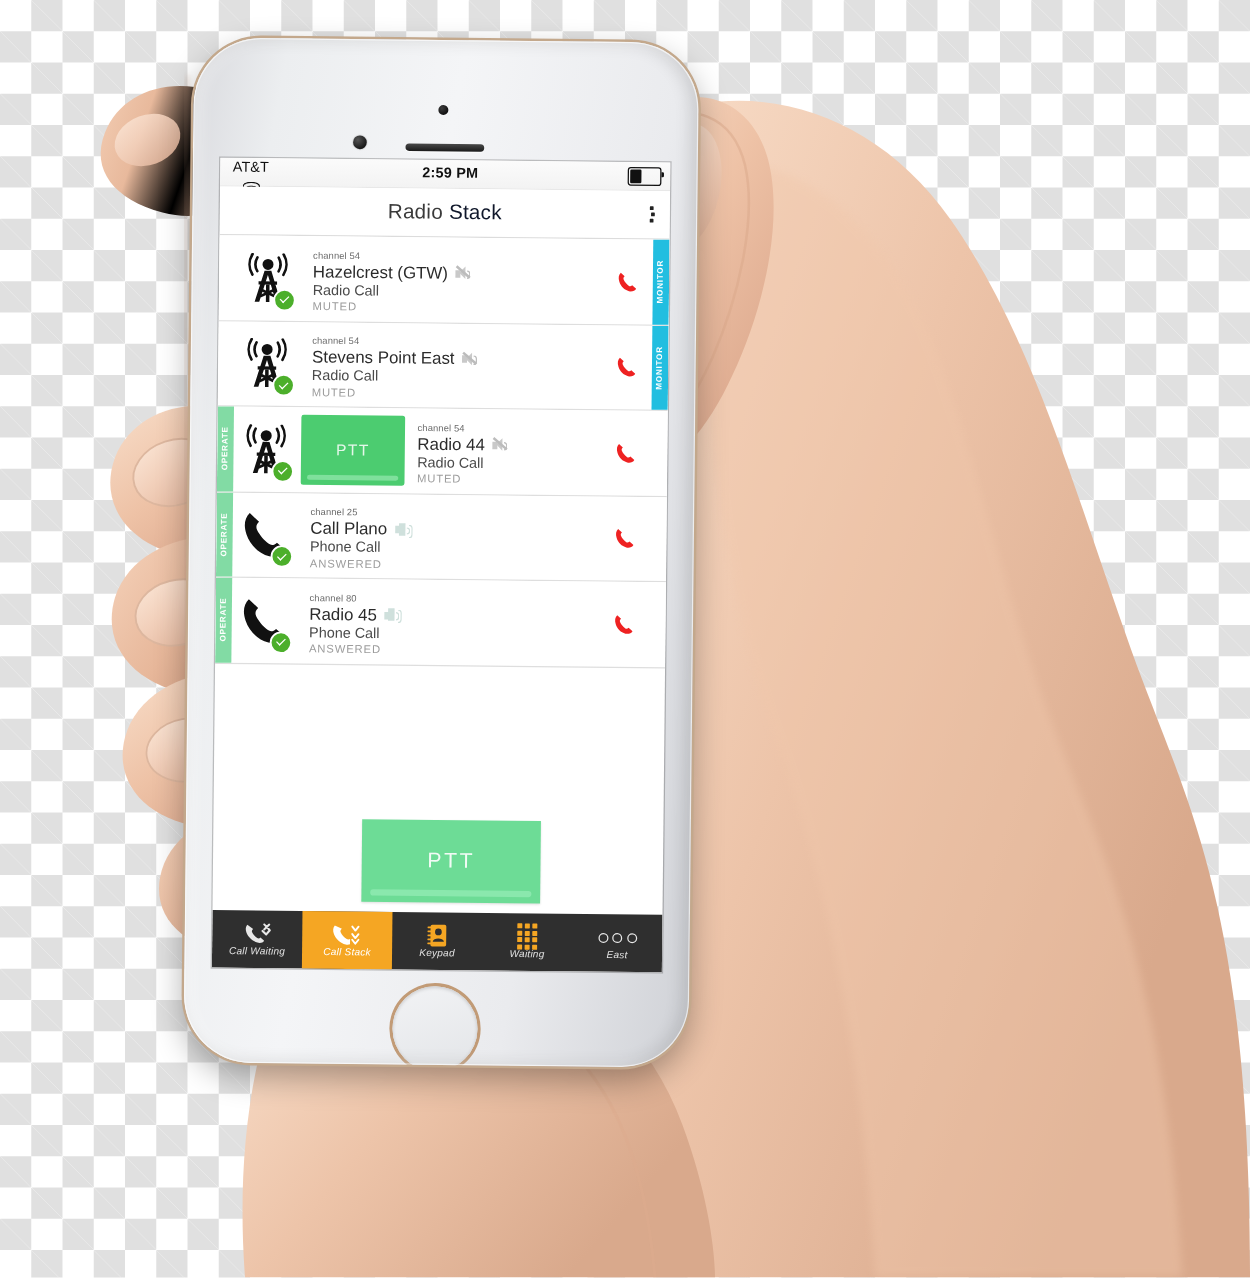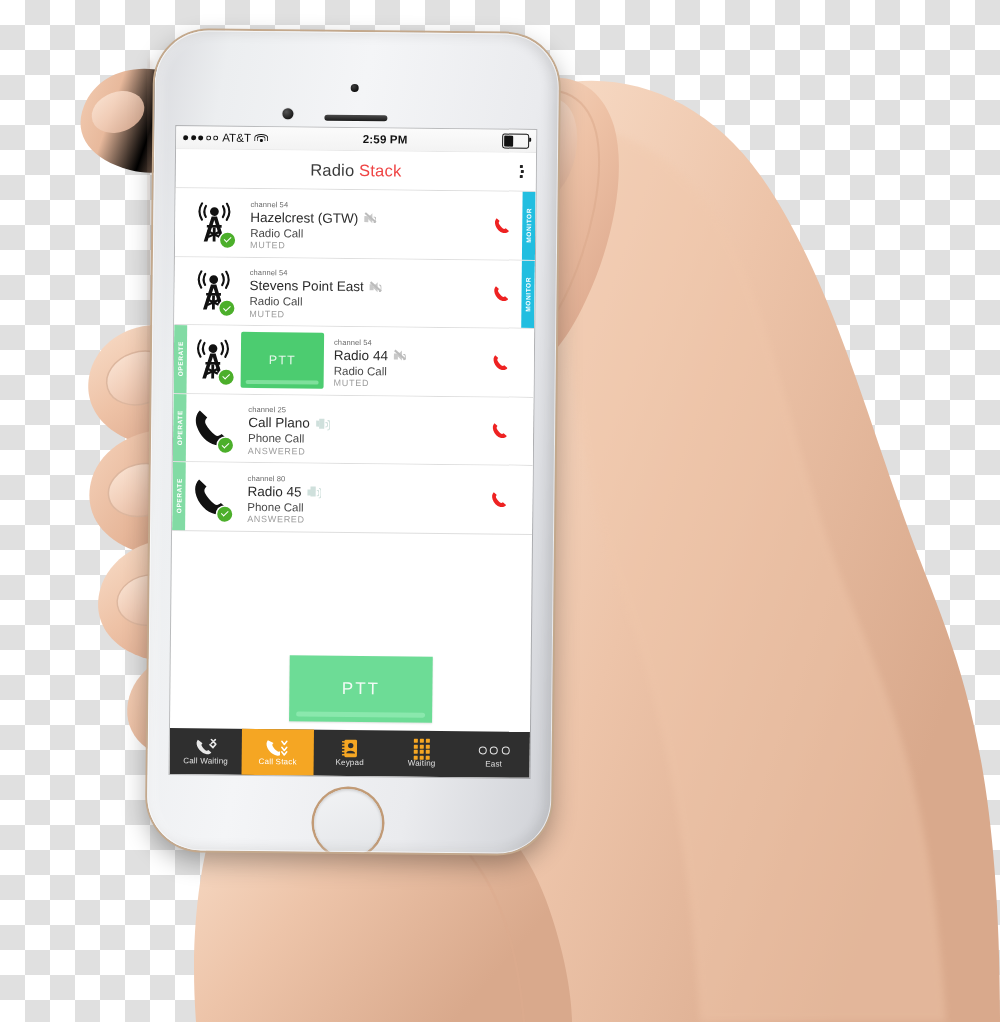--- a/index.html
+++ b/index.html
@@ -44,41 +44,41 @@
   #screen{
     position:absolute;left:22px;top:96px;width:360px;height:648px;
     background:#fff;overflow:hidden;
     box-shadow:0 0 0 1px rgba(0,0,0,.22);
   }
 
   
   .statusbar{height:22px;display:flex;align-items:center;padding:0 7px;
     background:linear-gradient(180deg,#fbfbfb,#f3f3f3);font-size:11px;color:#111;
     border-bottom:1px solid #e8e8e8;}
-  .sb-left{display:flex;align-items:center;gap:4px;}
+  .sb-left{display:flex;align-items:center;gap:4px;flex-direction:column;}
   .dots{display:flex;gap:2.5px;align-items:center;}
   .dots i{width:5px;height:5px;border-radius:50%;background:#111;display:block;}
   .dots i.o{background:transparent;box-shadow:inset 0 0 0 1px #111;}
   .carrier{font-size:11.5px;letter-spacing:.1px;}
   .wifi{width:13px;height:11px;position:relative;display:inline-block;}
   .wifi b{position:absolute;display:block;border:1.6px solid #111;border-bottom:none;border-radius:50% 50% 0 0;left:50%;transform:translateX(-50%);}
   .wifi b:nth-child(1){width:12px;height:6px;top:1px;}
   .wifi b:nth-child(2){width:7px;height:3.5px;top:3.5px;}
   .wifi b:nth-child(3){width:2.5px;height:2.5px;top:6.5px;border-radius:50%;background:#111;border:none;}
   .sb-time{flex:1;text-align:center;font-weight:bold;font-size:11.5px;letter-spacing:.2px;}
   .sb-right{display:flex;align-items:center;justify-content:flex-end;}
   .batt{width:23px;height:11px;border:1px solid #111;border-radius:2.5px;position:relative;padding:1px;}
   .batt span{display:block;height:100%;background:#111;border-radius:1px;}
   .batt:after{content:"";position:absolute;right:-3px;top:3.5px;width:1.8px;height:4px;background:#111;border-radius:0 1px 1px 0;}
 
   
   .navbar{height:38px;display:flex;align-items:center;justify-content:center;position:relative;
     background:#fff;border-bottom:1px solid #dcdcdc;}
   .navtitle{font-size:16.5px;color:#3a3a3a;letter-spacing:.2px;}
-  .navtitle .accent{color:#ef4444;}
+  .navtitle .accent{color:#0f172a;}
   .kebab{position:absolute;right:9px;top:50%;transform:translateY(-50%);
     display:flex;flex-direction:column;gap:2.2px;align-items:center;cursor:pointer;padding:3px;}
   .kebab i{width:3px;height:3px;background:#222;display:block;border-radius:.5px;}
   .kebab i:nth-child(2){margin-left:1.5px;}
 
   
   .calllist{background:#fff;}
   .callrow{position:relative;display:flex;align-items:stretch;height:67.5px;border-bottom:1px solid #dedede;background:#fff;}
   .sidetab{width:13px;flex:0 0 13px;display:flex;align-items:center;justify-content:center;}
   .sidetab span{font-size:6.5px;letter-spacing:.6px;color:#fff;font-weight:bold;
@@ -122,21 +122,21 @@
   .endcall svg{display:block;}
 
   
   .ptt-big{position:absolute;left:119px;bottom:54px;width:143px;height:66px;background:#6ddc96;
     display:flex;align-items:center;justify-content:center;cursor:pointer;box-shadow:0 1px 2px rgba(0,0,0,.12);}
   .ptt-big span{color:#f2fbf5;font-size:17px;letter-spacing:2px;}
   .ptt-big:after{content:"";position:absolute;left:7px;right:7px;bottom:5px;height:5px;border-radius:3px;background:#8ae8ad;}
 
   
   .tabbar{position:absolute;left:0;right:0;bottom:0;height:46px;background:#2f2f2f;display:flex;}
-  .tab{flex:1;display:flex;flex-direction:column;align-items:center;justify-content:center;gap:0;cursor:pointer;}
+  .tab{flex:1;display:flex;flex-direction:column;align-items:center;justify-content:center;gap:0;cursor:pointer;font-style:italic;}
   .tab.active{background:#f5a623;}
   .tab .tlabel{font-size:8px;color:#e2e2e2;letter-spacing:.2px;}
   .tab.active .tlabel{color:#fff;}
   .tab .ticon{height:19px;display:flex;align-items:center;justify-content:center;}
   .dots3{display:flex;gap:3.5px;}
   .dots3 i{width:6px;height:6px;border-radius:50%;border:1.3px solid #e8e8e8;display:block;}
   .keypad{display:grid;grid-template-columns:repeat(3,4px);grid-template-rows:repeat(4,4px);gap:1.6px;}
   .keypad i{background:#f5a623;display:block;border-radius:.5px;}
 </style>
 </head>

